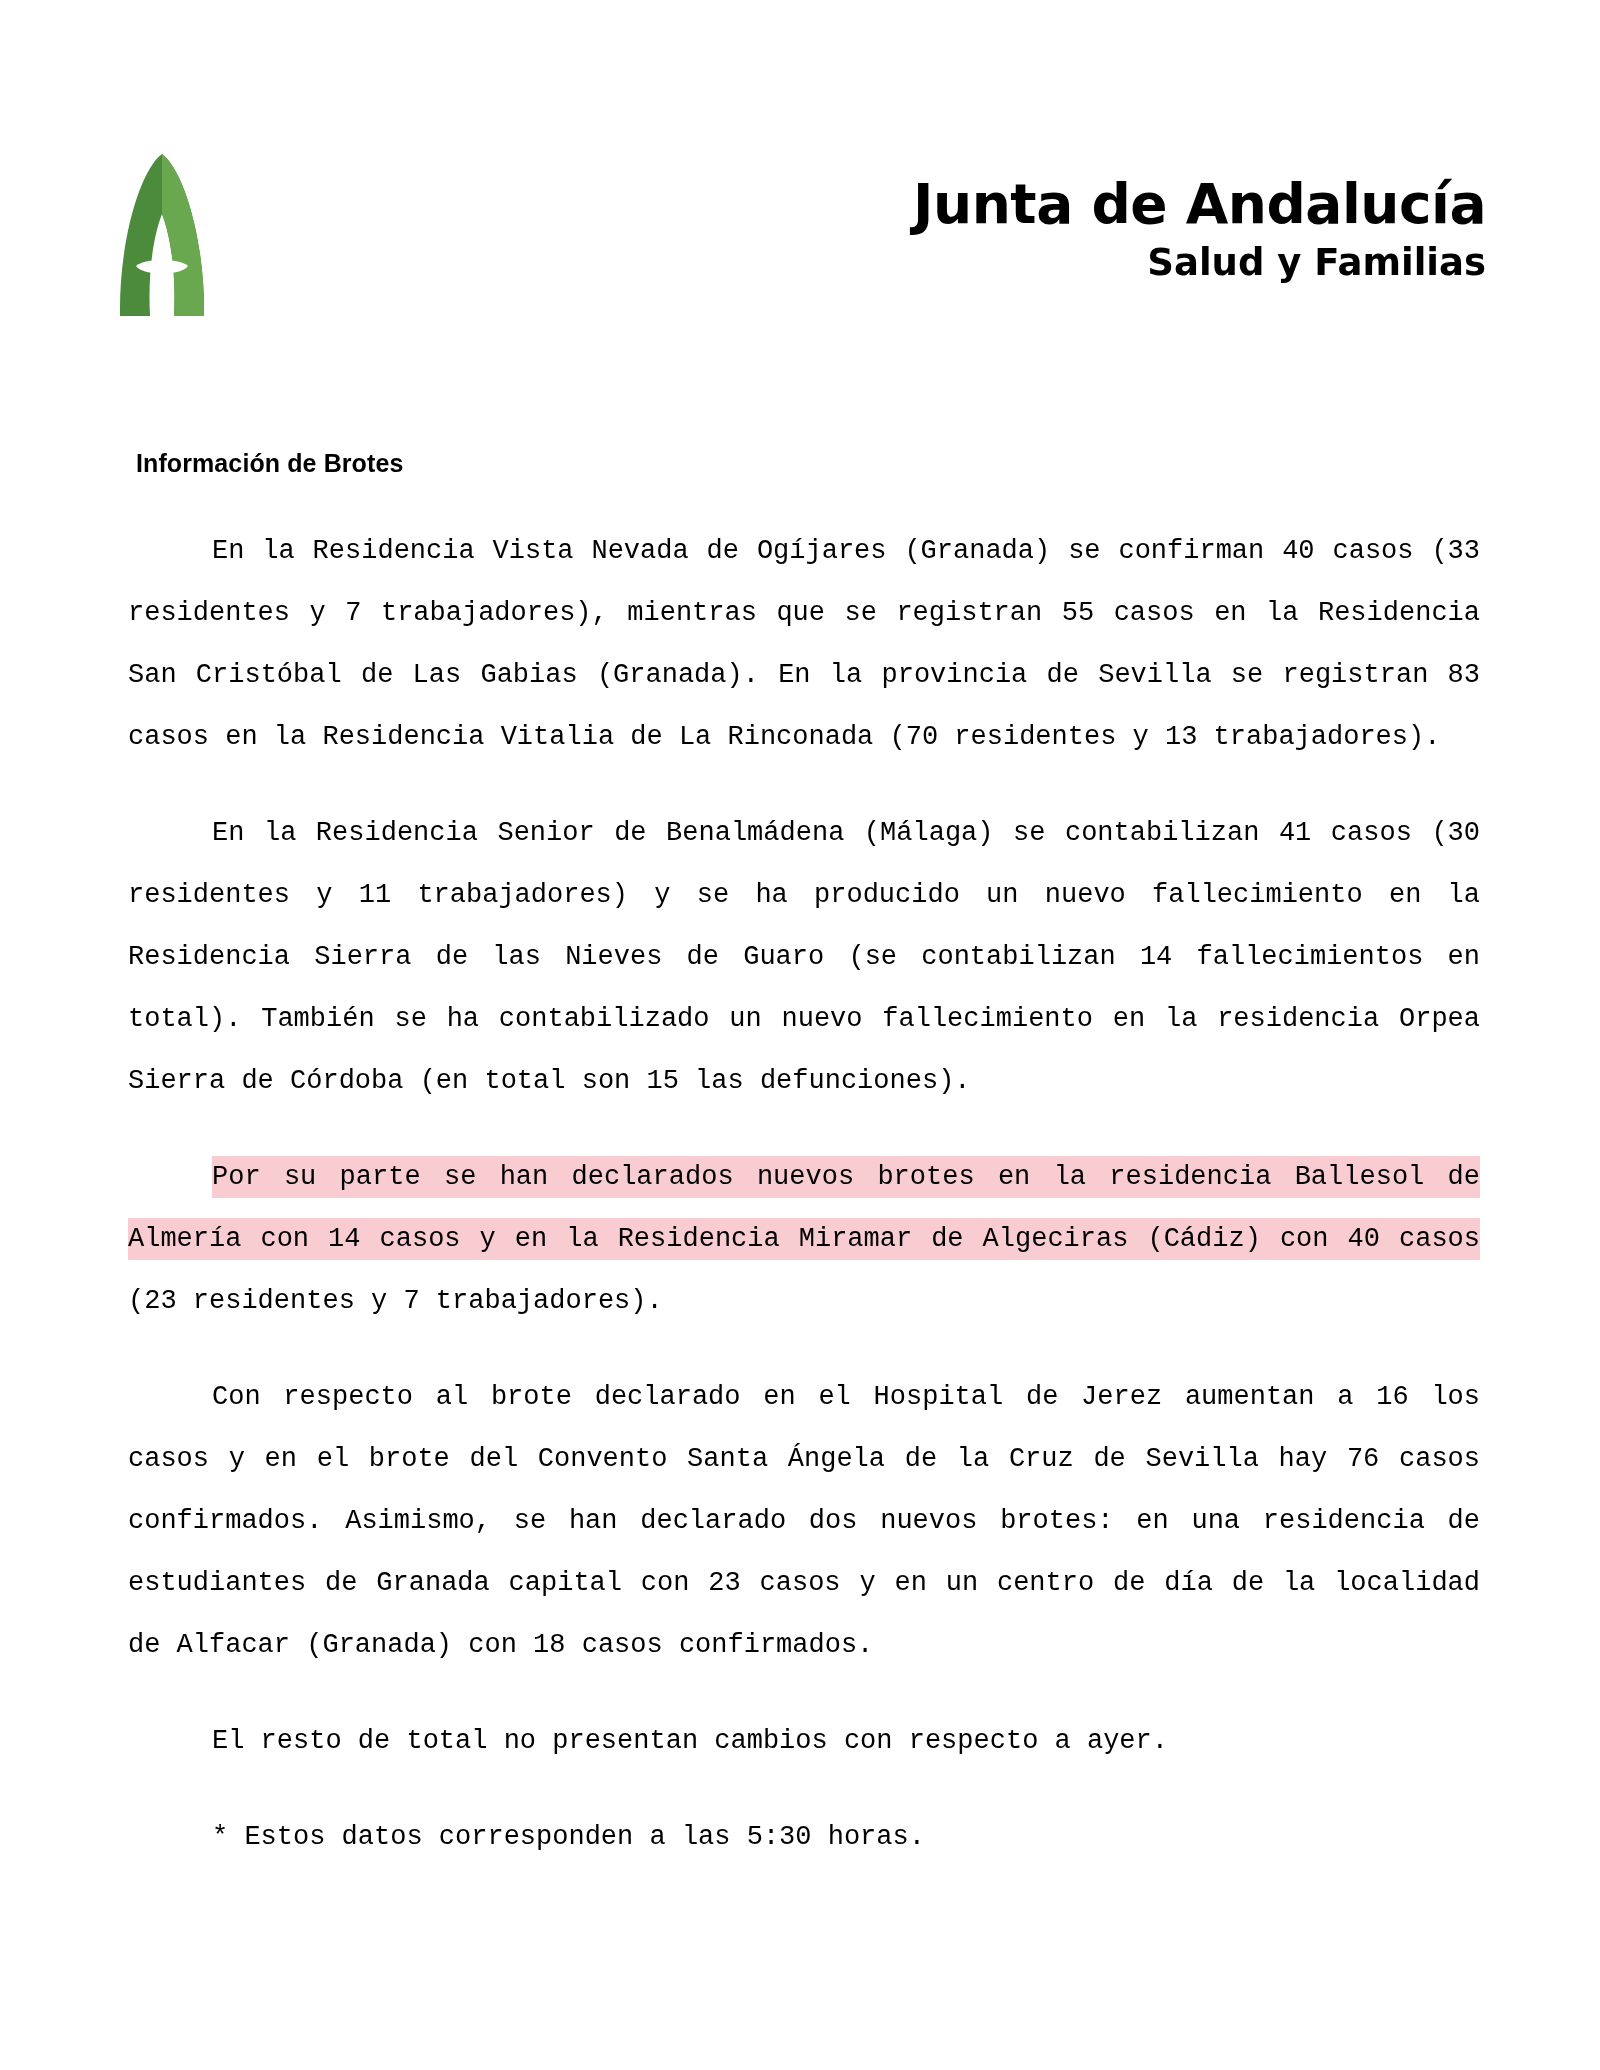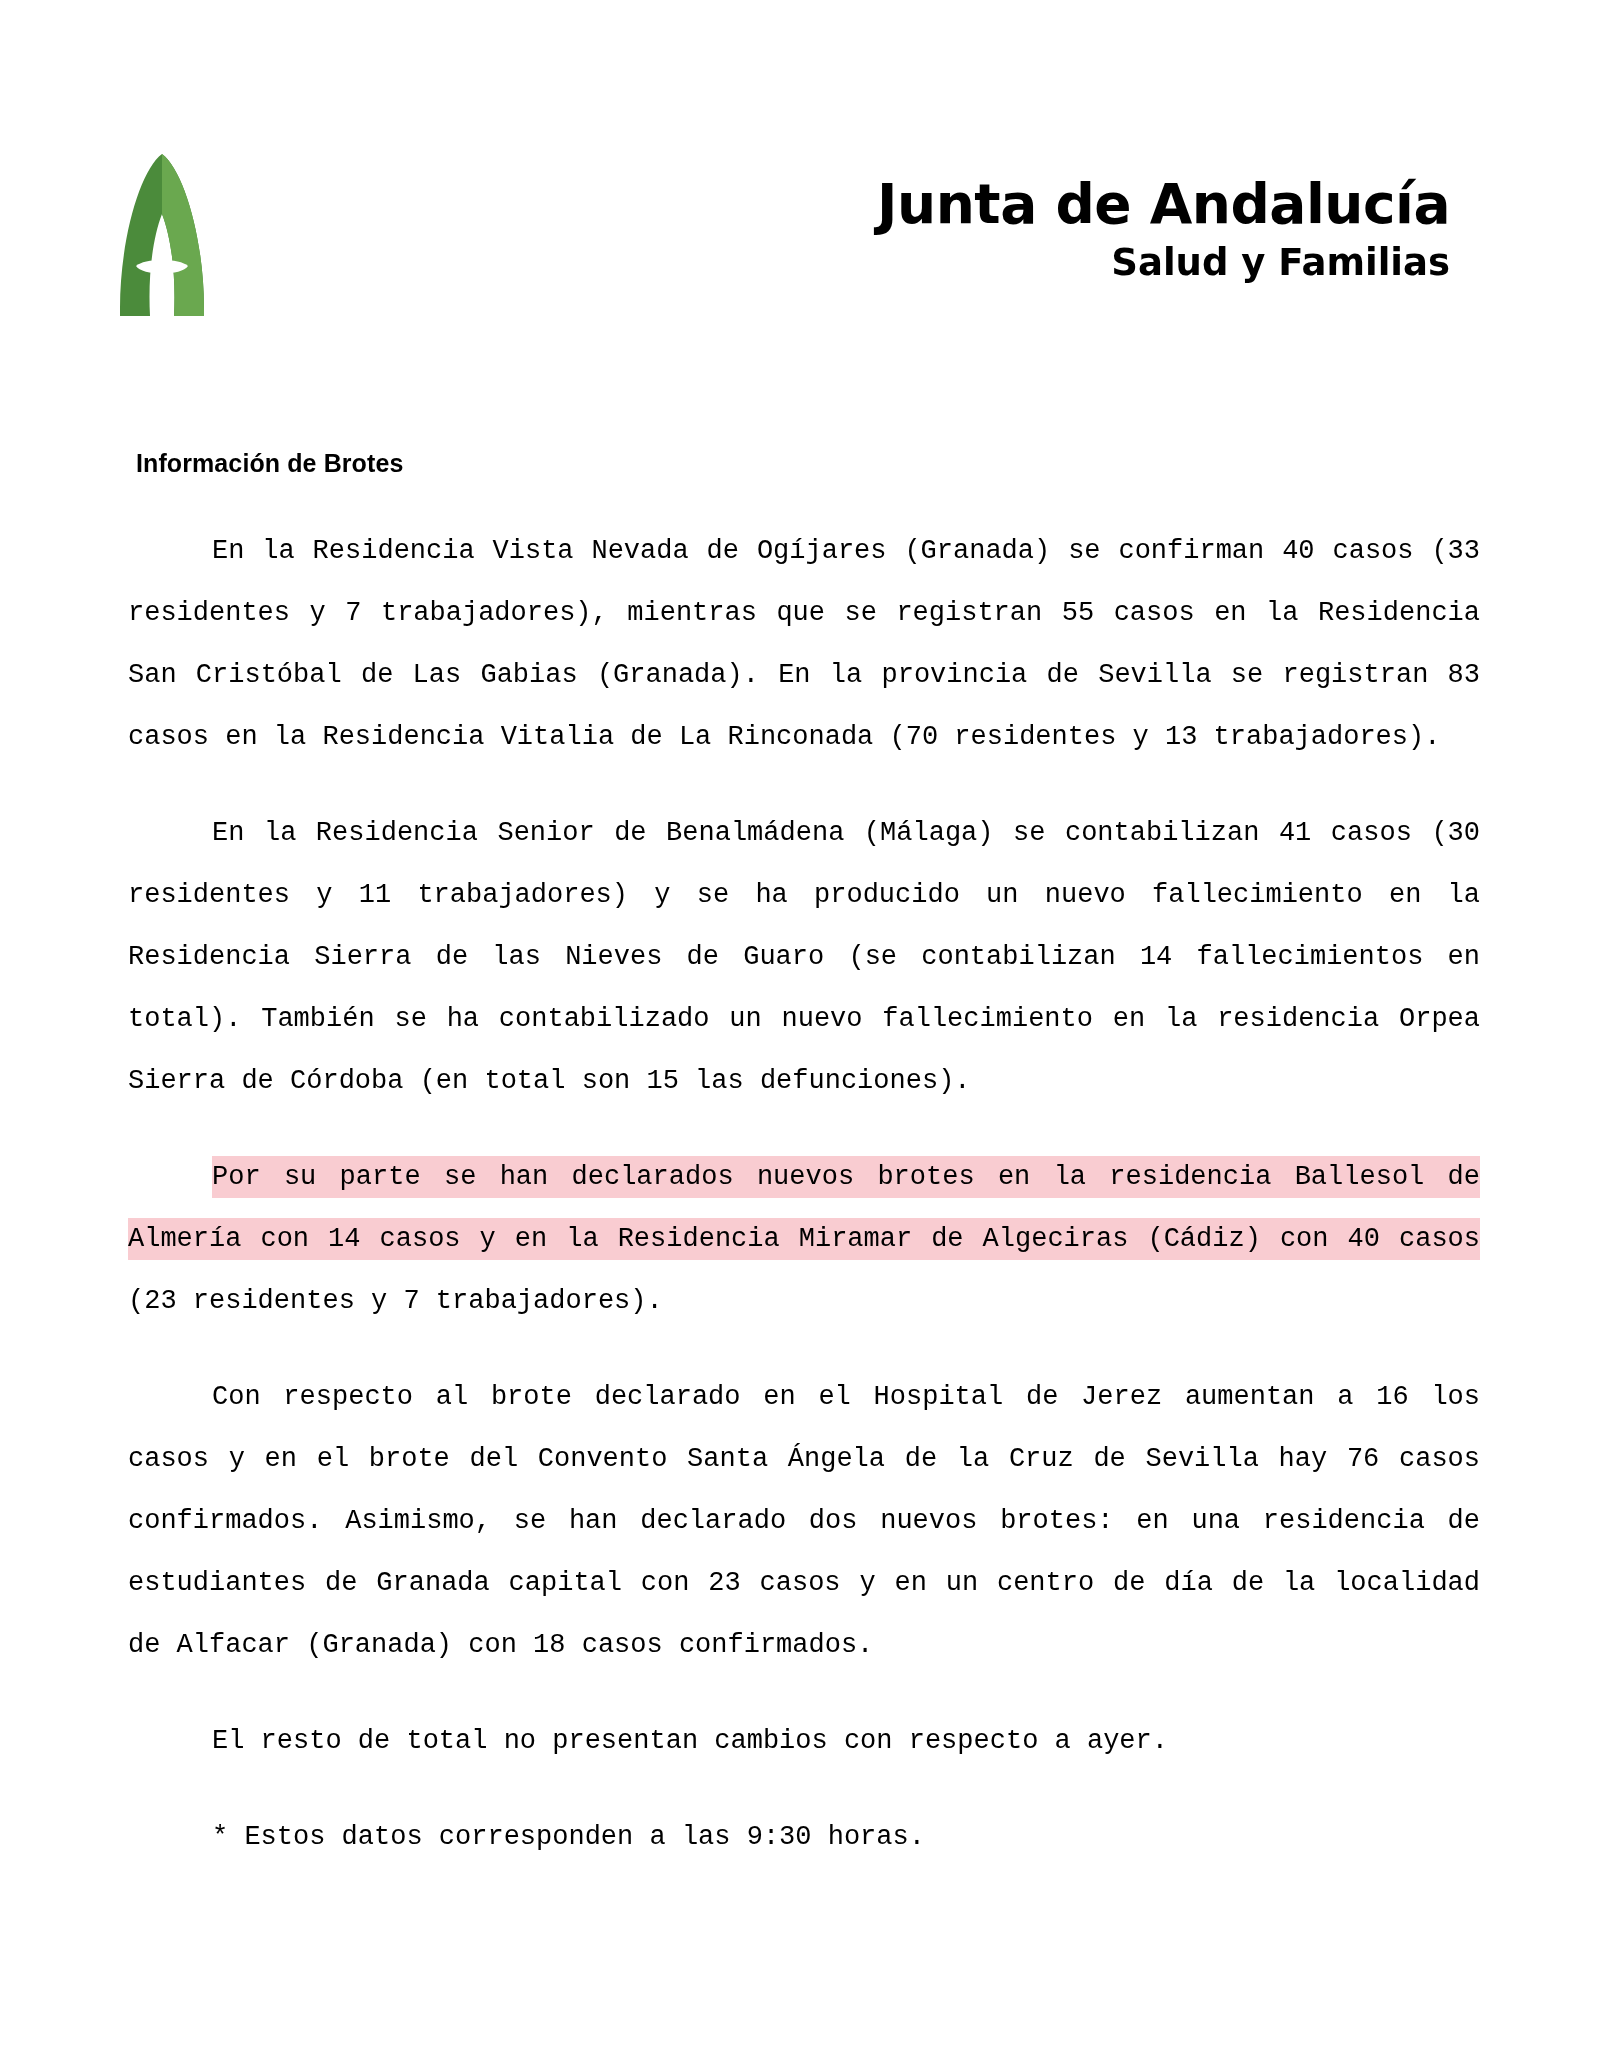--- a/index.html
+++ b/index.html
@@ -18,21 +18,21 @@
     width: 1600px;
     min-height: 2070px;
     background: #ffffff;
     box-sizing: border-box;
   }
   
   .doc-header {
     display: flex;
     align-items: flex-start;
     justify-content: space-between;
-    padding: 148px 80px 0 62px;
+    padding: 148px 44px 0 62px;
     box-sizing: border-box;
   }
   .logo-wrap {
     width: 200px;
     height: 185px;
     flex: 0 0 auto;
     position: relative;
   }
   .logo-wrap svg {
     display: block;
@@ -131,17 +131,17 @@
     <p class="para">En la Residencia Vista Nevada de Ogíjares (Granada) se confirman 40 casos (33 residentes y 7 trabajadores), mientras que se registran 55 casos en la Residencia San Cristóbal de Las Gabias (Granada). En la provincia de Sevilla se registran 83 casos en la Residencia Vitalia de La Rinconada (70 residentes y 13 trabajadores).</p>
 
     <p class="para">En la Residencia Senior de Benalmádena (Málaga) se contabilizan 41 casos (30 residentes y 11 trabajadores) y se ha producido un nuevo fallecimiento en la Residencia Sierra de las Nieves de Guaro (se contabilizan 14 fallecimientos en total). También se ha contabilizado un nuevo fallecimiento en la residencia Orpea Sierra de Córdoba (en total son 15 las defunciones).</p>
 
     <p class="para"><span class="hl">Por su parte se han declarados nuevos brotes en la residencia Ballesol de Almería con 14 casos y en la Residencia Miramar de Algeciras (Cádiz) con 40 casos</span><span> (23 residentes y 7 trabajadores).</span></p>
 
     <p class="para">Con respecto al brote declarado en el Hospital de Jerez aumentan a 16 los casos y en el brote del Convento Santa Ángela de la Cruz de Sevilla hay 76 casos confirmados. Asimismo, se han declarado dos nuevos brotes: en una residencia de estudiantes de Granada capital con 23 casos y en un centro de día de la localidad de Alfacar (Granada) con 18 casos confirmados.</p>
 
     <p class="para">El resto de total no presentan cambios con respecto a ayer.</p>
 
-    <p class="para footnote no-indent">* Estos datos corresponden a las 9:30 horas.</p>
+    <p class="para footnote no-indent">* Estos datos corresponden a las 5:30 horas.</p>
 
   </div>
 
 </div>
 
 </body></html>

